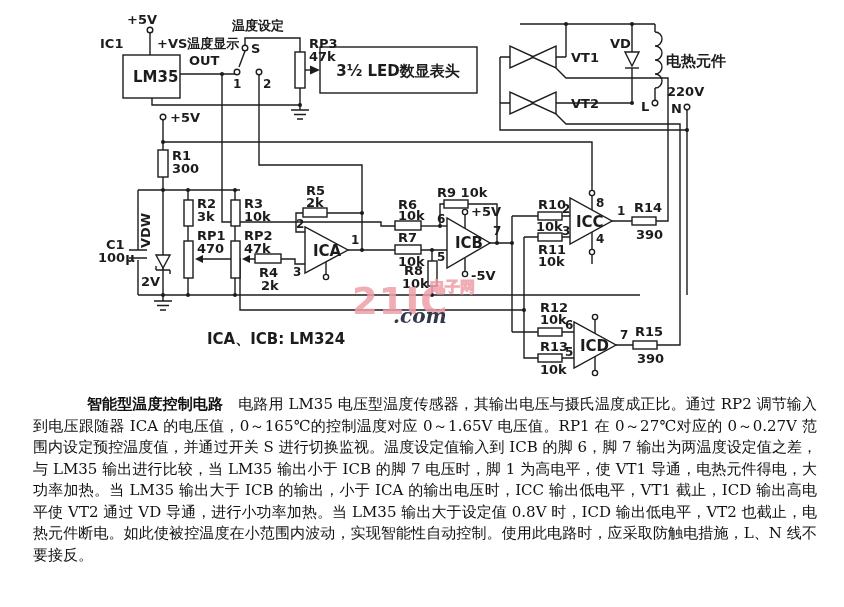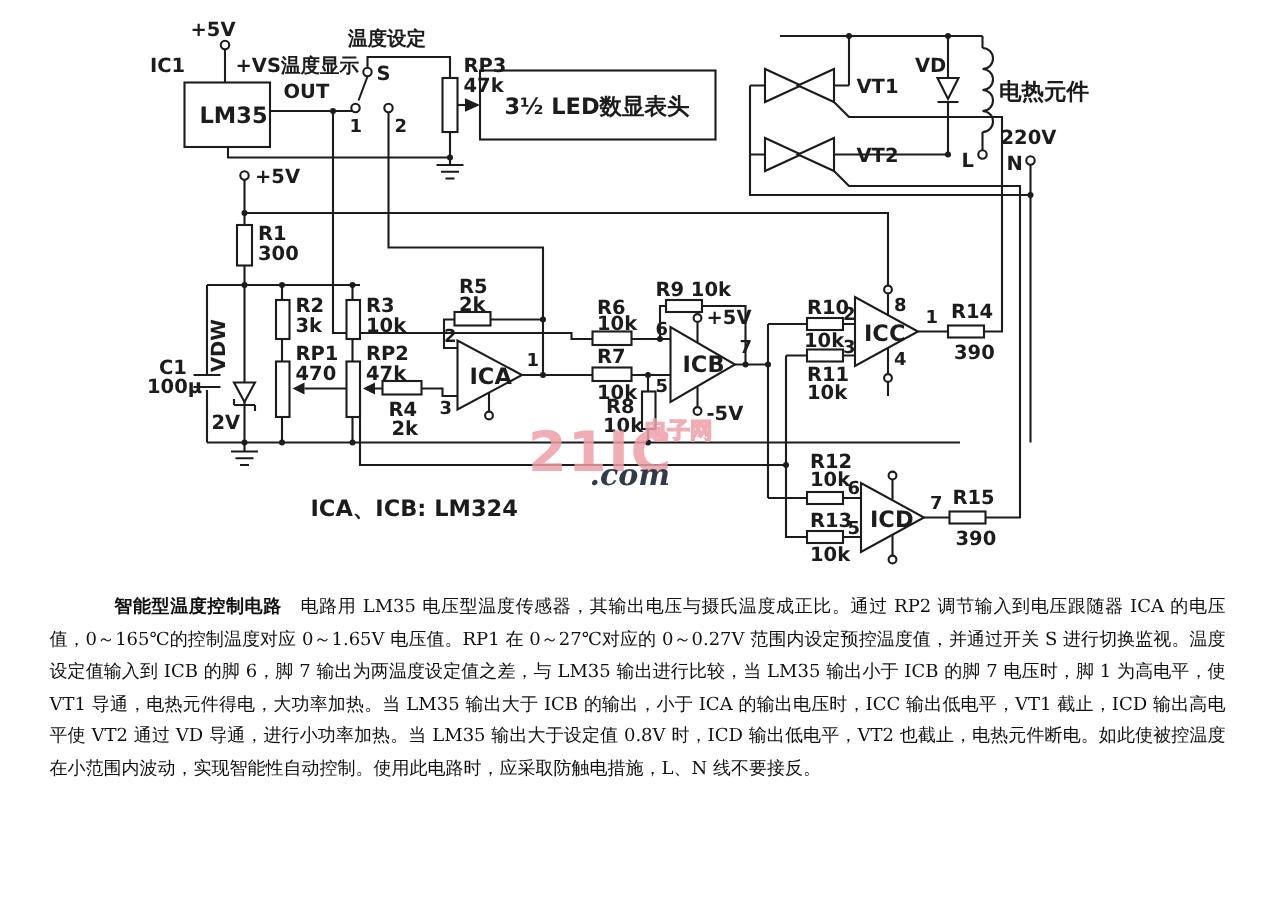--- a/index.html
+++ b/index.html
@@ -17,21 +17,21 @@
   .term{stroke:#1c1c1c;stroke-width:1.4;fill:#ffffff;}
   #watermark{position:absolute;left:352px;top:280px;width:200px;height:56px;
              pointer-events:none;opacity:.85;}
   #wm-big{position:absolute;left:0;top:0;font-size:37px;font-weight:800;
           color:#ef9fa8;letter-spacing:1px;font-family:"DejaVu Sans",sans-serif;}
   #wm-com{position:absolute;left:41px;top:24px;font-size:20px;font-style:italic;
           font-weight:700;color:#0f172a;font-family:"DejaVu Serif",serif;}
   #wm-cn{position:absolute;left:78px;top:-2px;font-size:15px;font-weight:800;
          color:#fbe3e6;-webkit-text-stroke:1px #ef9fa8;}
   #description{position:absolute;left:33px;top:394px;width:784px;
-               font-family:"DejaVu Serif",serif;font-size:12px;line-height:21.5px;
+               font-family:"DejaVu Serif",serif;font-size:15px;line-height:21.5px;
                text-align:justify;color:#111;}
   #description p{margin:0;text-indent:3.6em;}
   #description b{font-weight:800;}
 </style>
 </head>
 <body>
 
 <svg id="schematic" width="844" height="392" viewBox="0 0 844 392">
 
   <g class="wire">

